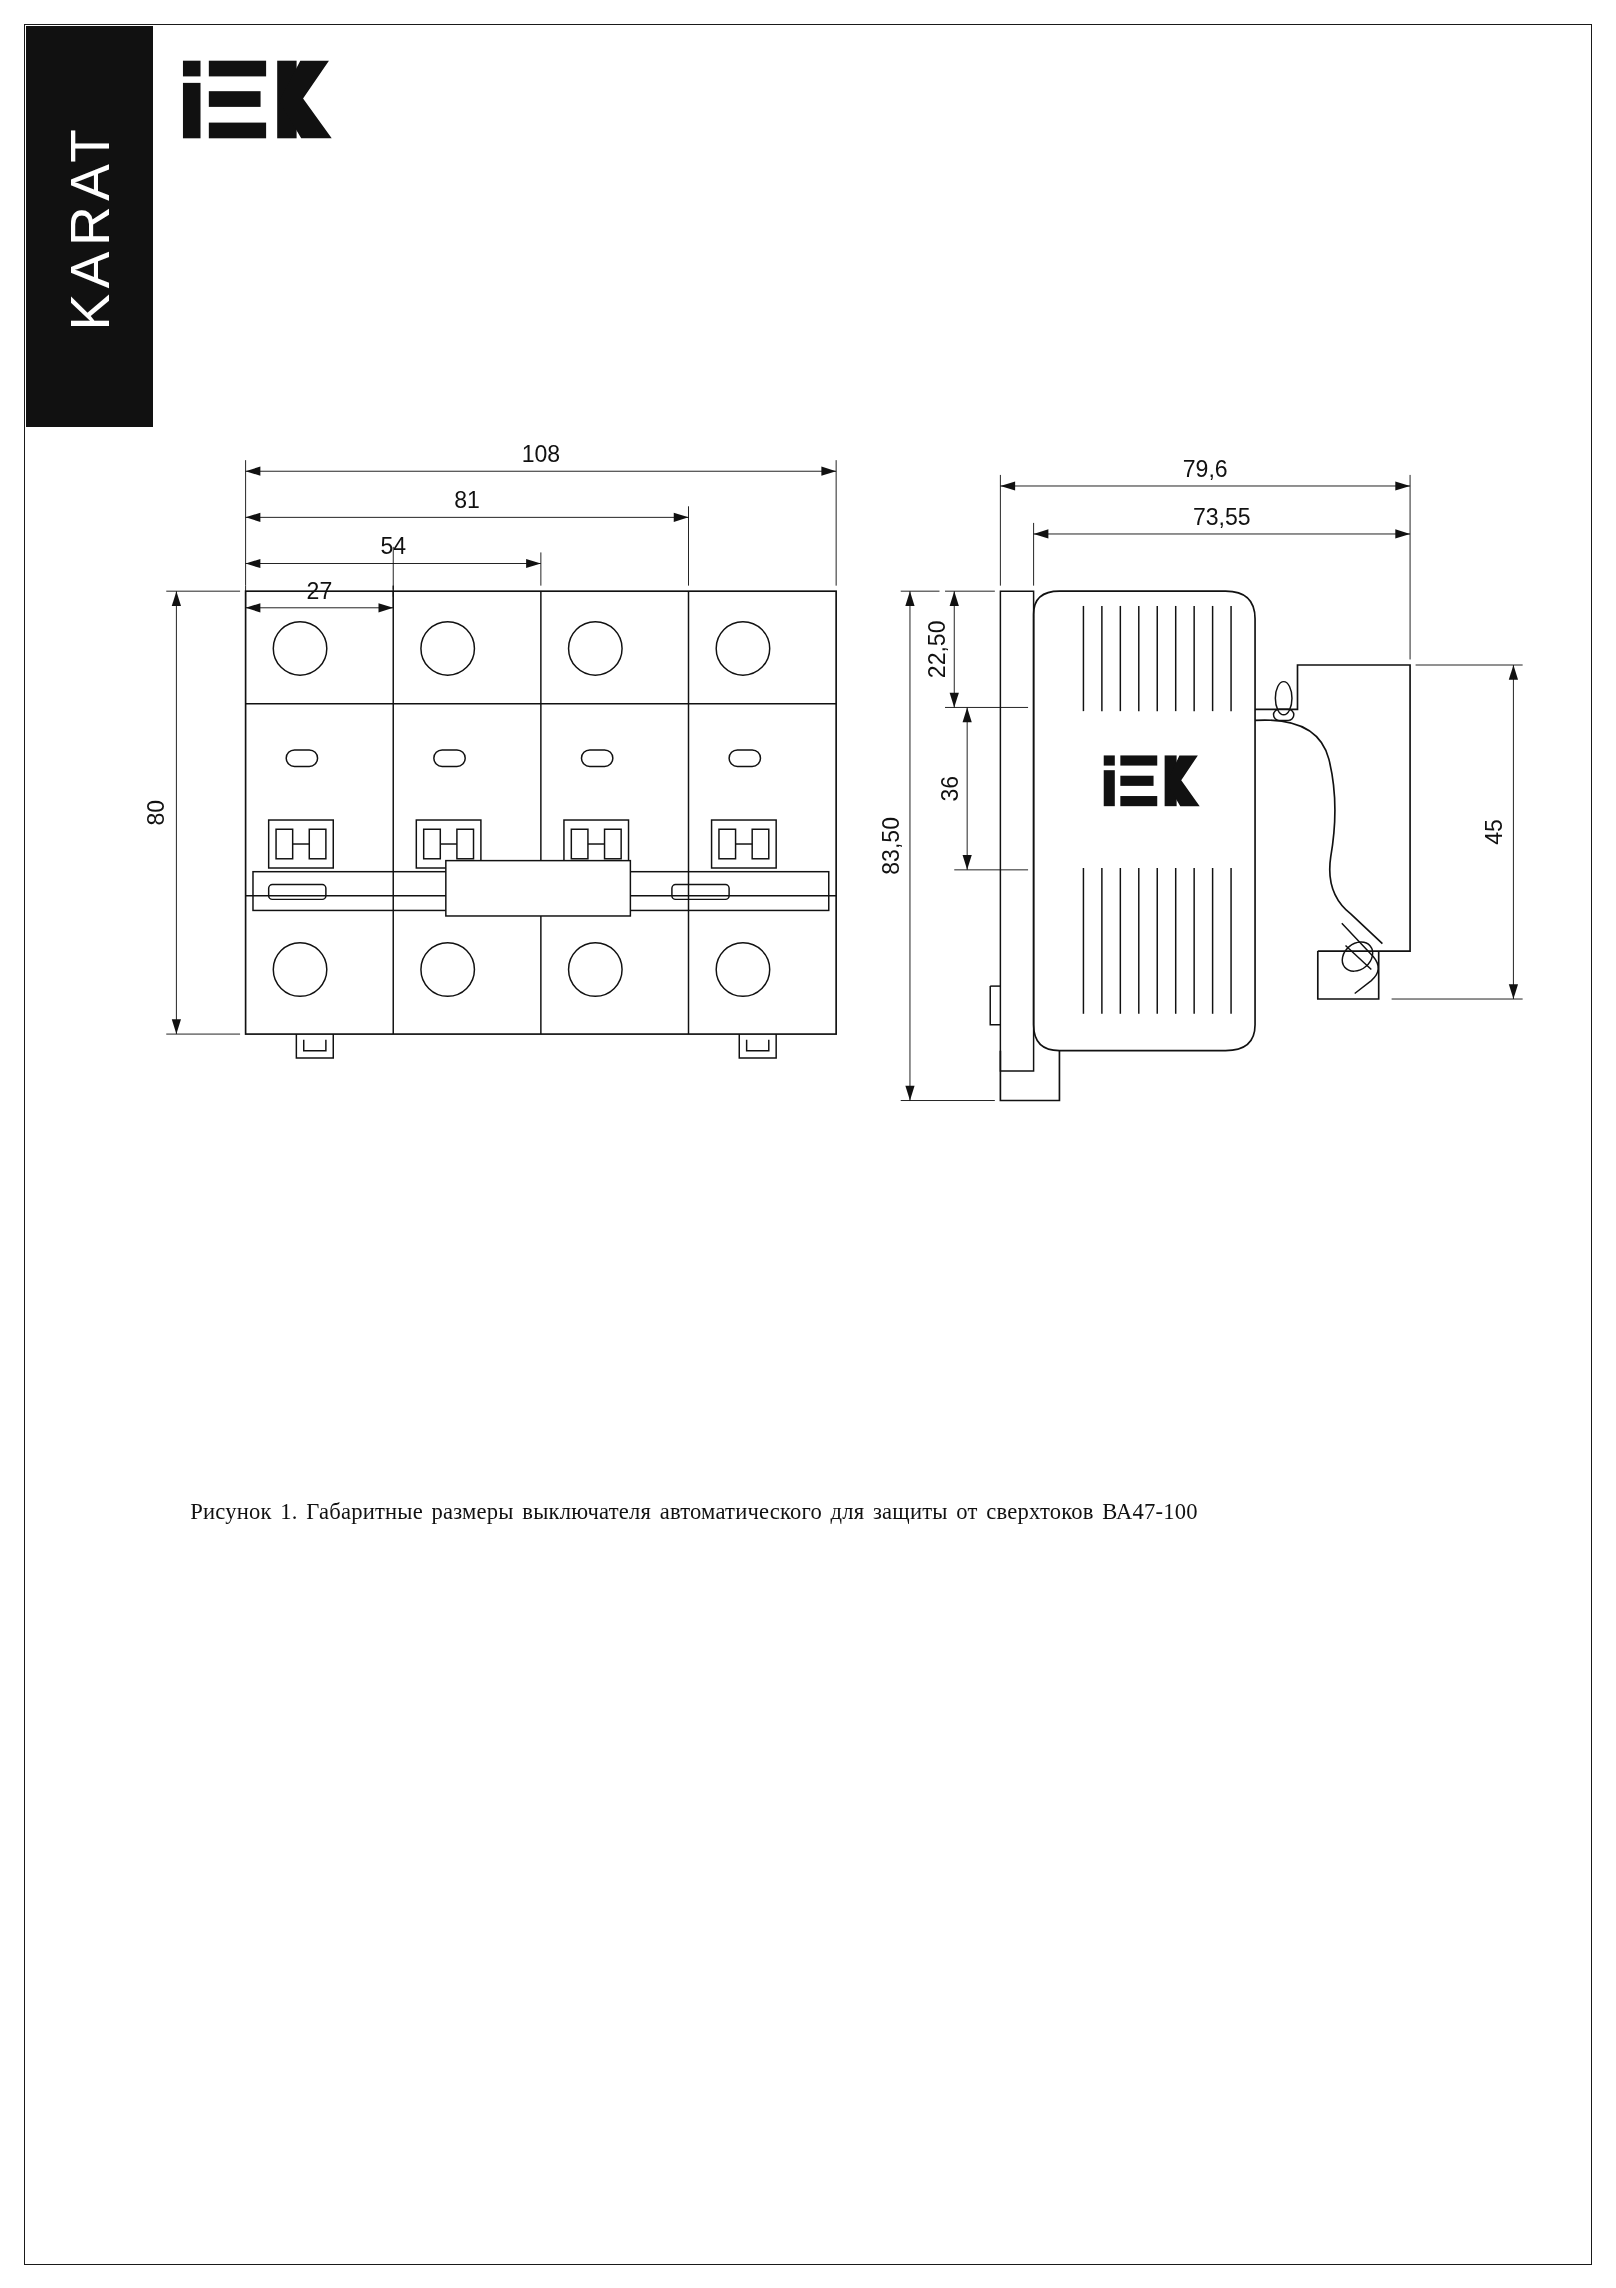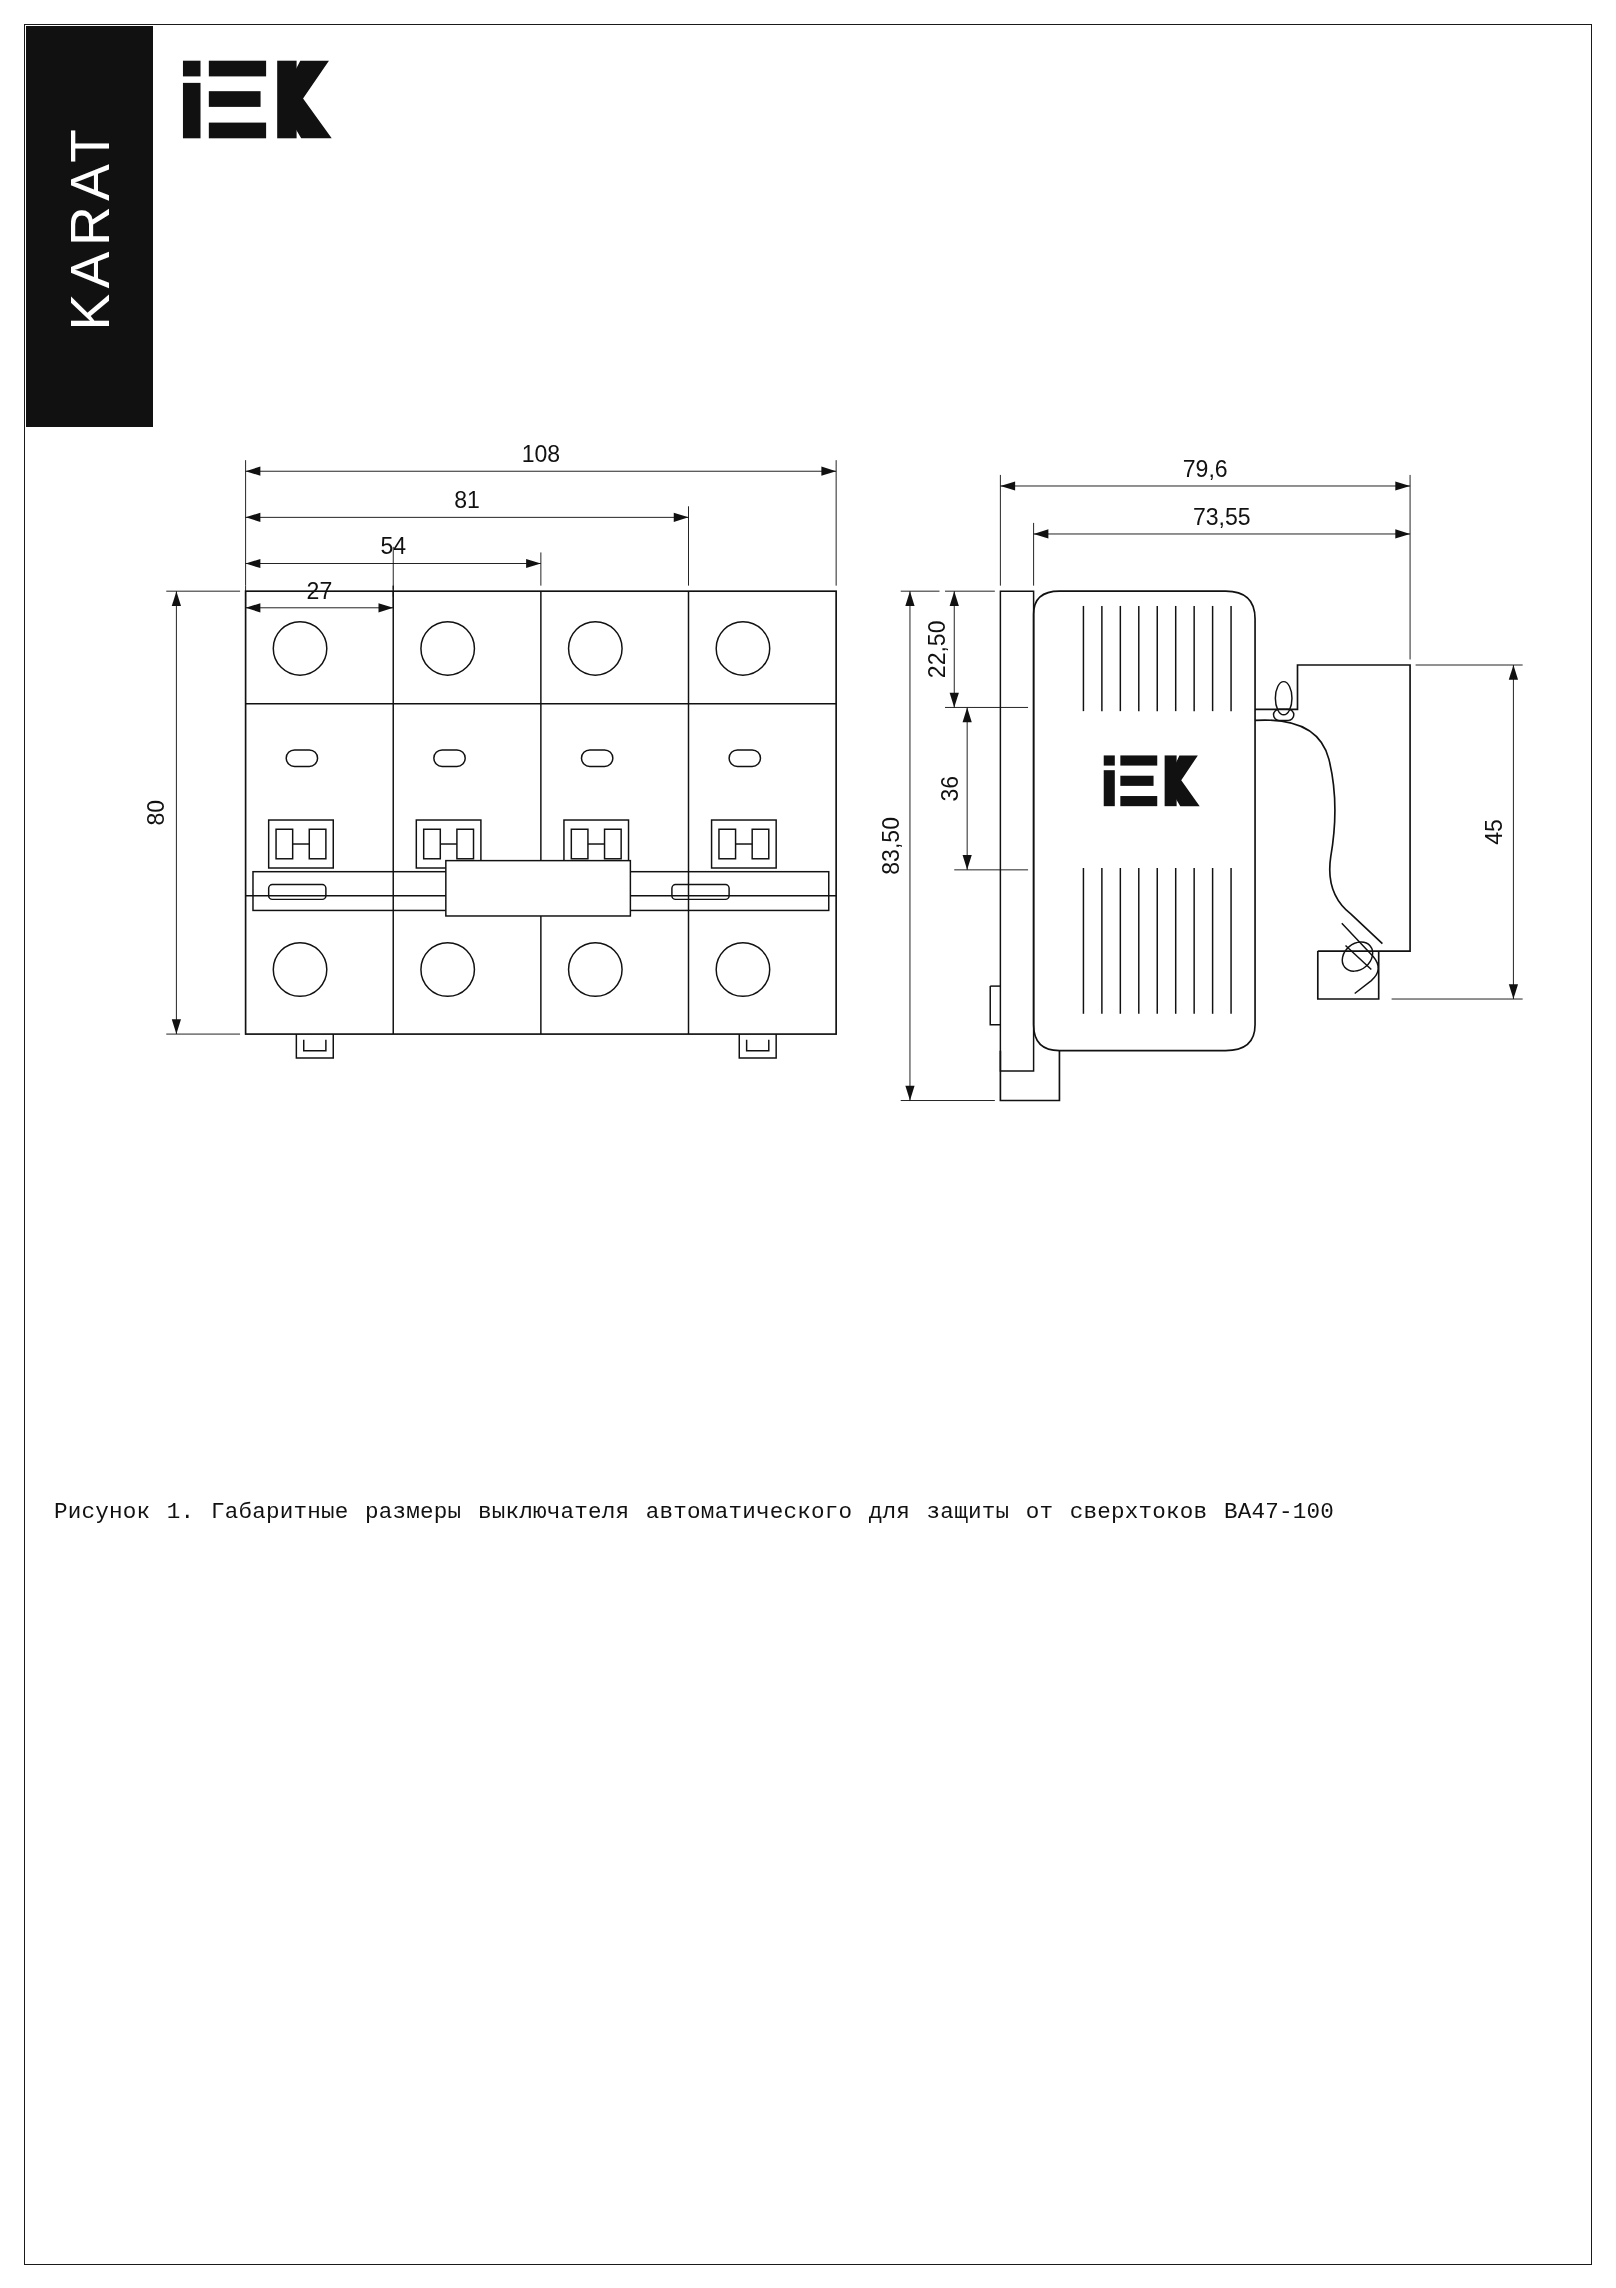--- a/index.html
+++ b/index.html
@@ -69,21 +69,21 @@
   svg { display: block; }
 
   
   .caption {
     position: absolute;
     left: 0;
     top: 1499px;
     width: 1388px;
     text-align: center;
     font-size: 22.6px;
-    font-family: Liberation Mono, monospace;
+    font-family: Liberation Serif, serif;
     color: #111111;
     letter-spacing: 0.2px;
     word-spacing: 2.8px;
   }
 
   .dimtext {
     font-family: "Liberation Sans", sans-serif;
     font-size: 25px;
     fill: #111111;
   }

